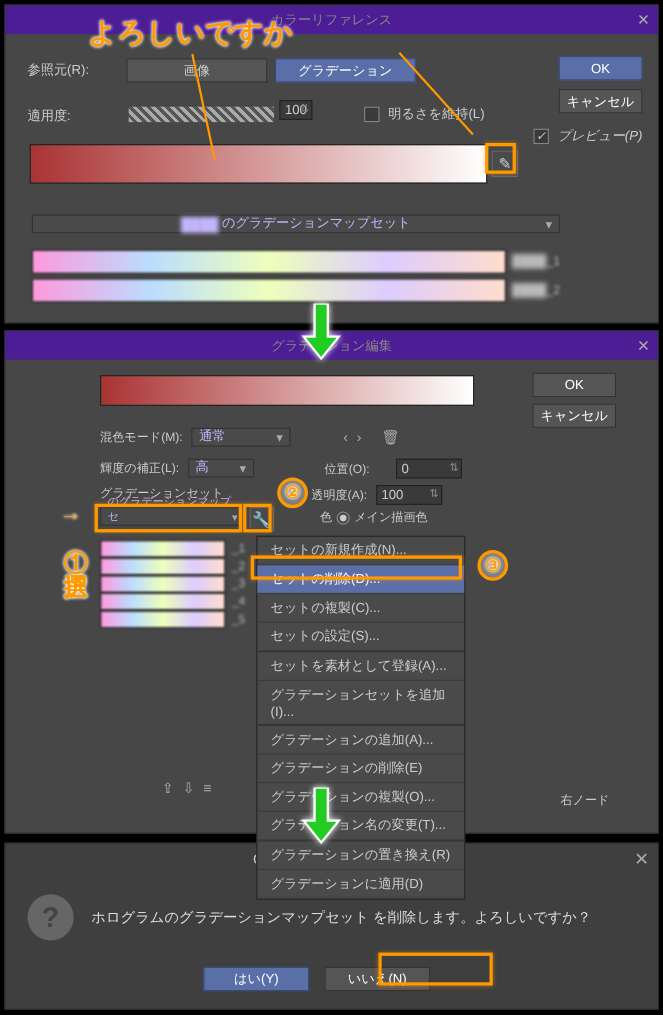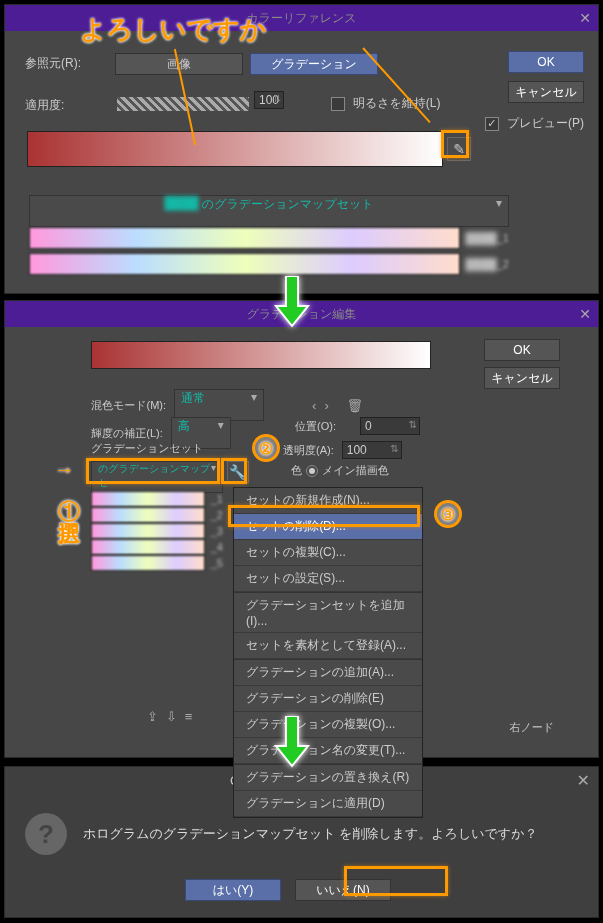--- a/index.html
+++ b/index.html
@@ -22,21 +22,21 @@
 .tab { background:#555; color:#ccc; font-size:12px; height:22px; min-width:120px; display:flex; align-items:center; justify-content:center; border:1px solid #333; }
 .tab.active { background:#5a6fa8; color:#fff; border-color:#3a4a78; }
 
 .check { width:14px; height:14px; border:1px solid #888; display:inline-flex; align-items:center; justify-content:center; background:#3a3a3a; }
 .check.on::after { content:"✓"; color:#ccc; font-size:11px; }
 
 .grad-bar { position:absolute; height:36px; background:linear-gradient(90deg,#a33 0%,#fff 100%); border:1px solid #222; }
 .grad-bar2 { height:28px; }
 .icon-sq { width:24px; height:24px; border:1px solid #666; background:#4a4a4a; display:flex; align-items:center; justify-content:center; color:#ccc; font-size:14px; }
 
-.dropdown { background:#4a4a4a; border:1px solid #333; color:#14b8a6; font-size:12px; height:32px; display:flex; align-items:flex-start; padding:0 6px; position:relative; }
+.dropdown { background:#4a4a4a; border:1px solid #333; color:#c4b5fd; font-size:12px; height:17px; display:flex; align-items:flex-end; padding:0 6px; position:relative; }
 .dropdown::after { content:"▾"; position:absolute; right:6px; color:#aaa; }
 
 .gmap-set { position:absolute; left:24px; width:480px; }
 .gmap-set .dropdown { width:100%; text-align:center; justify-content:center; }
 
 .holo { height:22px; background:linear-gradient(90deg,#f9d 0%,#bdf 25%,#efb 50%,#dcf 75%,#fdc 100%); border:1px solid #222; filter:blur(1px); }
 .holo-row { display:flex; align-items:center; gap:6px; }
 .holo-label { color:#bbb; font-size:11px; filter:blur(1.5px); }
 
 .annotation { position:absolute; color:#f90; font-weight:bold; z-index:100; text-shadow:0 0 3px #fff, 0 0 3px #fff; }
@@ -98,21 +98,21 @@
  <div class="row" style="left:20px; top:92px;">
    <span class="label">適用度:</span>
  </div>
  <div class="hatch" style="position:absolute; left:112px; top:92px; width:132px; height:14px;"></div>
  <div style="position:absolute; left:249px; top:88px;" class="label"><span class="spinner">100</span></div>
 
  <div class="row" style="left:326px; top:90px;justify-content:space-between;">
    <span class="check"></span>
    <span class="label">明るさを維持(L)</span>
  </div>
- <div class="row" style="right:14px; top:110px;">
+ <div class="row" style="right:14px; top:110px;font-style:italic;">
    <span class="check on"></span>
    <span class="label">プレビュー(P)</span>
  </div>
 
  <div class="grad-bar" style="left:22px; top:126px; width:416px;"></div>
  <div class="icon-sq" style="position:absolute; left:442px; top:132px;">✎</div>
 
  <div class="gmap-set" style="top:190px;">
    <div class="dropdown"><span style="filter:blur(2px);">████</span>&nbsp;<span>のグラデーションマップセット</span></div>
  </div>
@@ -208,22 +208,22 @@
    <span class="tiny-icon">≡</span>
  </div>
  <span class="label small" style="position:absolute; right:44px; bottom:22px;">右ノード</span>
 
  <div class="menu" style="left:228px; top:186px; width:190px;">
    <div class="menu-item">セットの新規作成(N)...</div>
    <div class="menu-item hl">セットの削除(D)...</div>
    <div class="menu-item">セットの複製(C)...</div>
    <div class="menu-item">セットの設定(S)...</div>
    <div class="menu-sep"></div>
+   <div class="menu-item">セットを素材として登録(A)...</div>
    <div class="menu-item">グラデーションセットを追加(I)...</div>
-   <div class="menu-item">セットを素材として登録(A)...</div>
    <div class="menu-sep"></div>
    <div class="menu-item">グラデーションの追加(A)...</div>
    <div class="menu-item">グラデーションの削除(E)</div>
    <div class="menu-item">グラデーションの複製(O)...</div>
    <div class="menu-item">グラデーション名の変更(T)...</div>
    <div class="menu-sep"></div>
    <div class="menu-item">グラデーションの置き換え(R)</div>
    <div class="menu-item">グラデーションに適用(D)</div>
  </div>
 </div>

